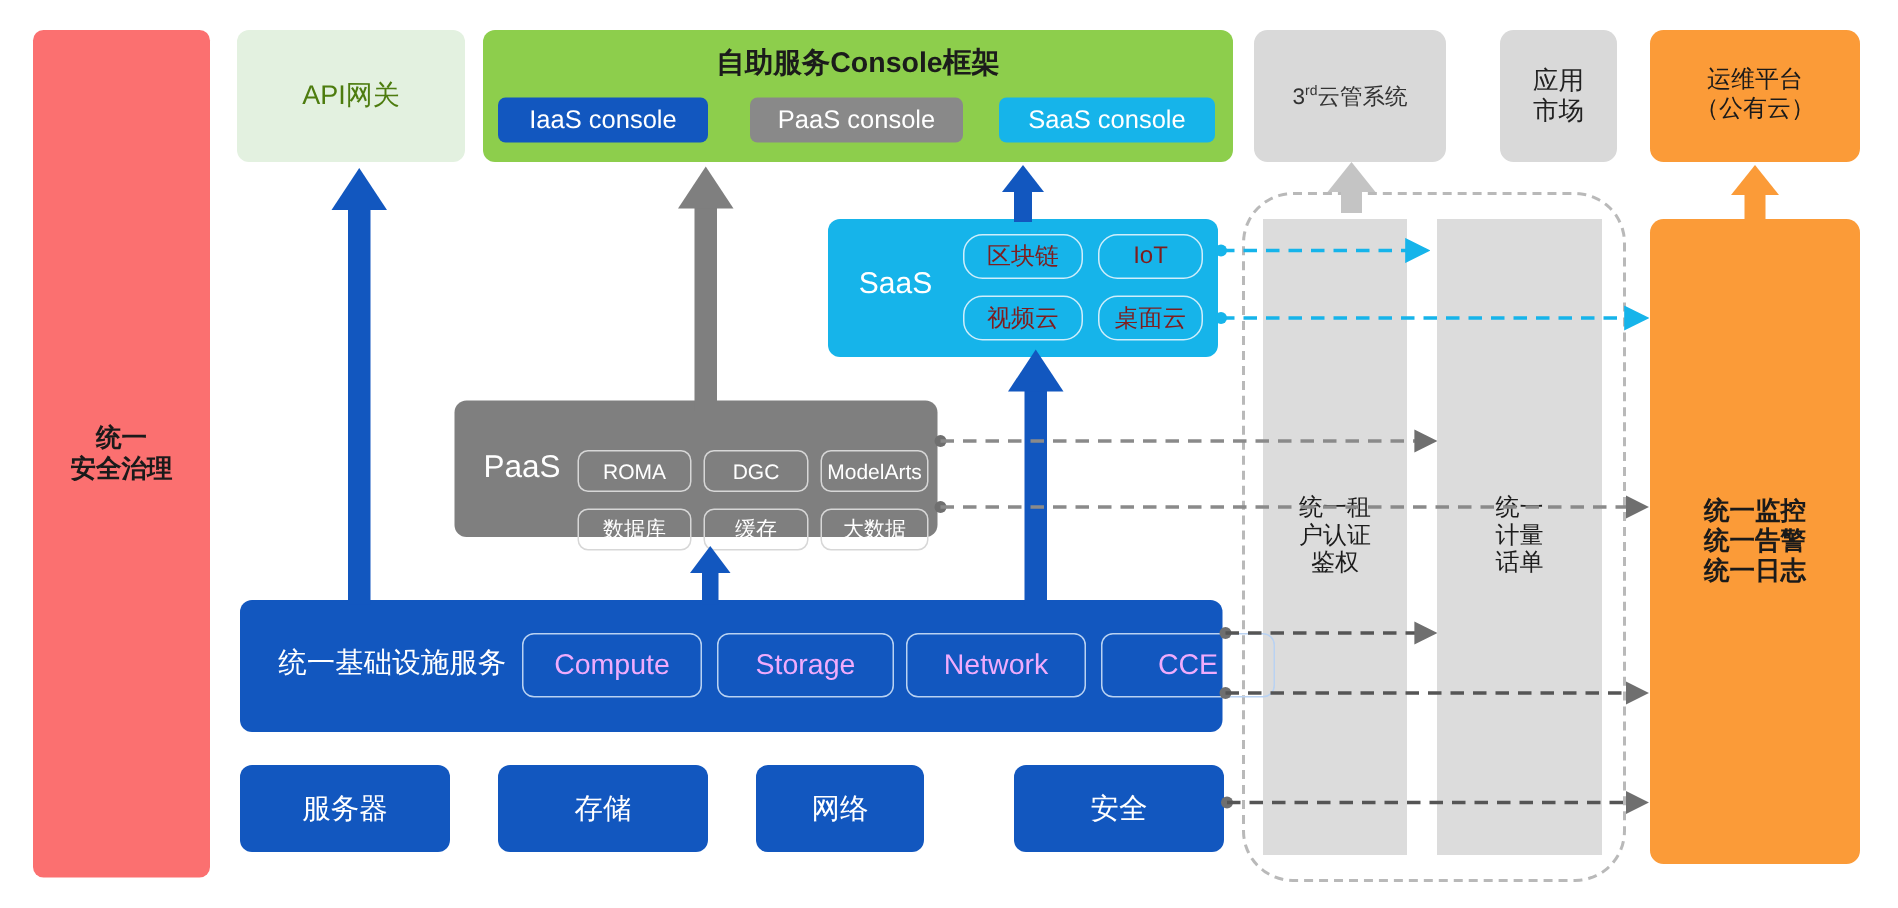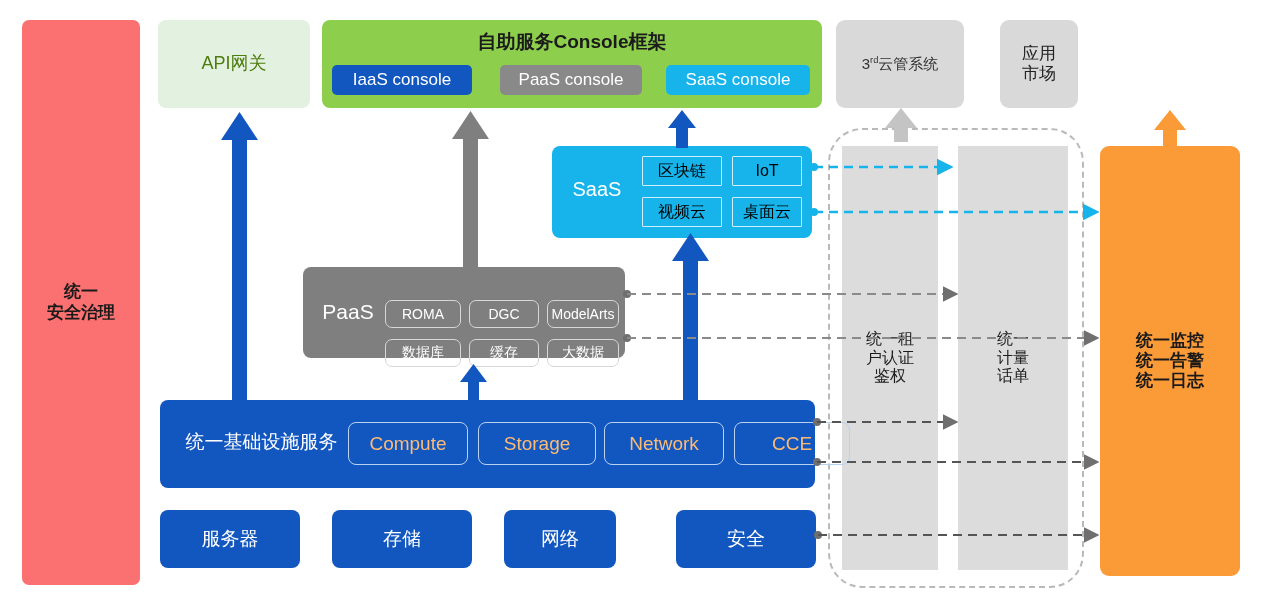--- a/index.html
+++ b/index.html
@@ -31,41 +31,41 @@
   #ops-column{left:1100px;top:146px;width:140px;height:430px;background:#fb9b38;border-radius:9px;color:#1a1a1a;font-size:17px;font-weight:600;}
 
   
   #shared-container{position:absolute;left:828px;top:128px;width:256px;height:460px;border:2.5px dashed #b9b9b9;border-radius:34px;box-sizing:border-box;}
   #auth-column{left:842px;top:146px;width:96px;height:424px;background:#dcdcdc;color:#1c1c1c;font-size:16px;}
   #billing-column{left:958px;top:146px;width:110px;height:424px;background:#dcdcdc;color:#1c1c1c;font-size:16px;}
 
   
   #saas-layer{left:552px;top:146px;width:260px;height:92px;background:#16b4ea;border-radius:8px;display:block;}
   #saas-title{position:absolute;left:12px;top:32px;width:66px;text-align:center;color:#fff;font-size:20px;}
-  .saas-chip{position:absolute;height:30px;border:1.6px solid #cfeefb;border-radius:1px;color:#000000;font-size:16px;display:flex;align-items:center;justify-content:center;box-sizing:border-box;}
+  .saas-chip{position:absolute;height:30px;border:1.6px solid #cfeefb;border-radius:13px;color:#7f1d1d;font-size:16px;display:flex;align-items:center;justify-content:center;box-sizing:border-box;}
   #saas-c0{left:90px;top:10px;width:80px;}
   #saas-c1{left:180px;top:10px;width:70px;}
   #saas-c2{left:90px;top:51px;width:80px;}
   #saas-c3{left:180px;top:51px;width:70px;}
 
   
   #paas-layer{left:303px;top:267px;width:322px;height:91px;background:#7f7f7f;border-radius:8px;display:block;}
   #paas-title{position:absolute;left:8px;top:33px;width:74px;text-align:center;color:#fff;font-size:21px;}
   .paas-chip{position:absolute;height:28px;border:1.6px solid #d7d7d7;border-radius:7px;color:#fff;font-size:14px;display:flex;align-items:center;justify-content:center;box-sizing:border-box;margin-top:22px;}
   #paas-c0{left:82px;top:11px;width:76px;}
   #paas-c1{left:166px;top:11px;width:70px;}
   #paas-c2{left:244px;top:11px;width:72px;}
   #paas-c3{left:82px;top:50px;width:76px;}
   #paas-c4{left:166px;top:50px;width:70px;}
   #paas-c5{left:244px;top:50px;width:72px;}
 
   
   #infra-bar{left:160px;top:400px;width:655px;height:88px;background:#1257bf;border-radius:8px;display:block;}
   #infra-title{position:absolute;left:14px;top:29px;width:175px;text-align:center;color:#fff;font-size:19px;}
-  .infra-chip{position:absolute;top:22px;height:43px;border:1.7px solid #b9d2f2;border-radius:8px;color:#fdba74;font-size:19px;display:flex;align-items:center;justify-content:center;box-sizing:border-box;}
+  .infra-chip{position:absolute;top:22px;height:43px;border:1.7px solid #b9d2f2;border-radius:8px;color:#f0abfc;font-size:19px;display:flex;align-items:center;justify-content:center;box-sizing:border-box;}
   #infra-c0{left:188px;width:120px;}
   #infra-c1{left:318px;width:118px;}
   #infra-c2{left:444px;width:120px;}
   #infra-c3{left:574px;width:116px;}
 
   
   .res-box{top:510px;height:58px;background:#1257bf;border-radius:8px;color:#fff;font-size:19px;}
   #res-0{left:160px;width:140px;}
   #res-1{left:332px;width:140px;}
   #res-2{left:504px;width:112px;}
@@ -91,20 +91,22 @@
     <div class="console-chip" id="chip-saas">SaaS console</div>
   </div>
 
   <div class="box" id="third-cloud">
     <span><span>3</span><sup>rd</sup><span>云管系统</span></span>
   </div>
 
   <div class="box lbl" id="app-market">应用
 市场</div>
 
+  <div class="box lbl" id="ops-platform">运维平台
+（公有云）</div>
 
   <div class="box lbl" id="ops-column">统一监控
 统一告警
 统一日志</div>
 
   <div id="shared-container"></div>
   <div class="box lbl" id="auth-column">统一租
 户认证
 鉴权</div>
   <div class="box lbl" id="billing-column">统一

